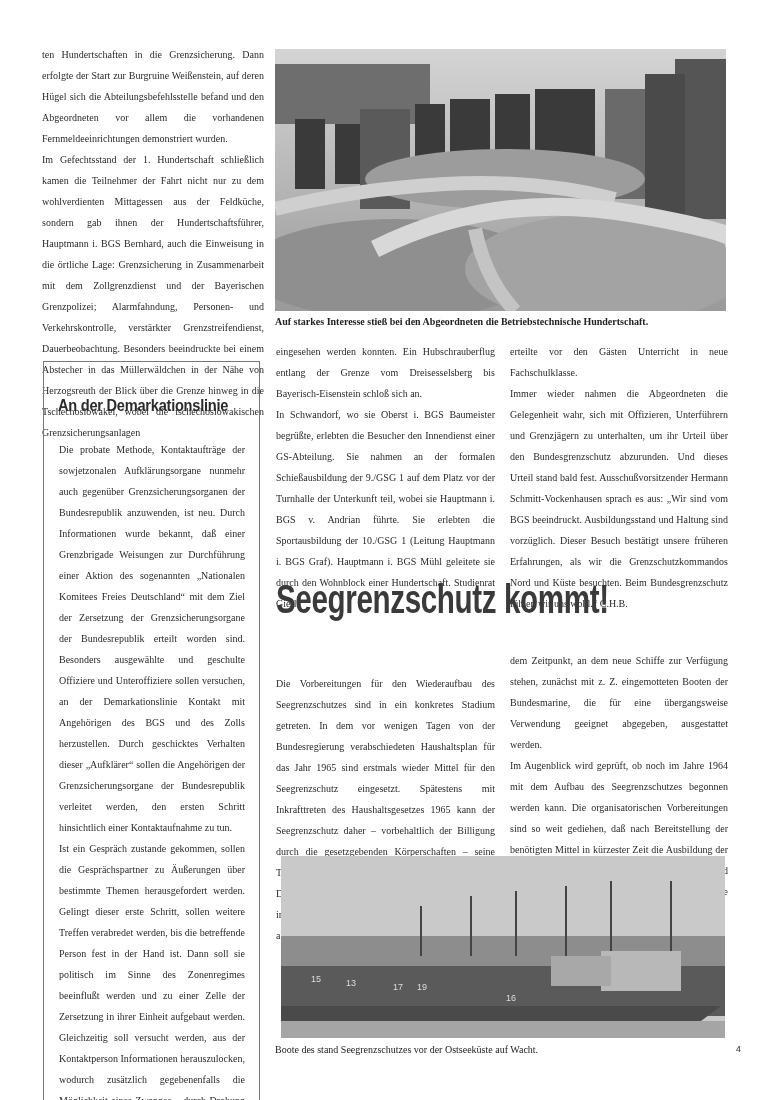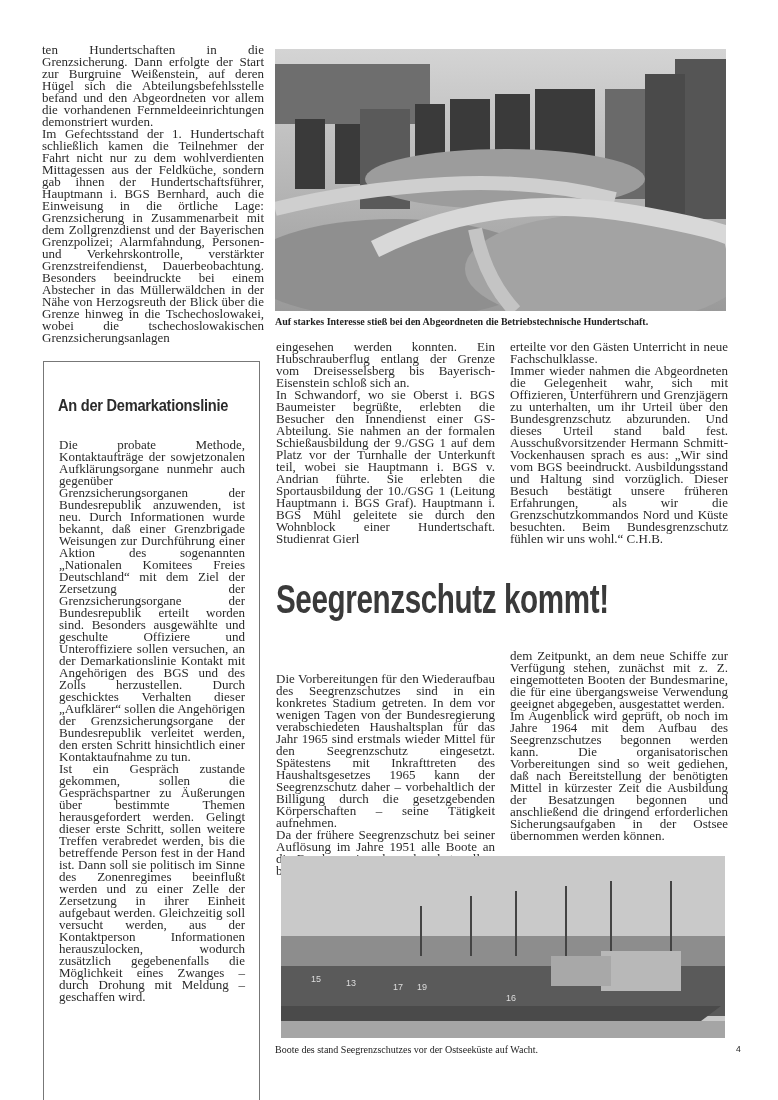--- a/index.html
+++ b/index.html
@@ -1,21 +1,21 @@
 <!DOCTYPE html>
 <html><head>
 <meta charset="utf-8">
 <style>
   html, body { margin: 0; padding: 0; }
   body {
     width: 778px; height: 1100px; background: #ffffff; position: relative; overflow: hidden;
     font-family: "Liberation Serif", "DejaVu Serif", serif; color: #2a2a2a;
   }
   .abs { position: absolute; }
-  .txt { font-size: 13px; line-height: 12px; text-align: justify; hyphens: manual; }
+  .txt { font-size: 10px; line-height: 21px; text-align: justify; hyphens: manual; }
   .txt p { margin: 0; }
   .caption { font-family: Liberation Serif, serif; font-size: 10px; color: #222; }
   .caption.bold { font-weight: bold; }
   .photo {
     background: #737373; overflow: hidden;
   }
   .box {
     border: 1px solid #777; box-sizing: border-box;
   }
   .box-title {

